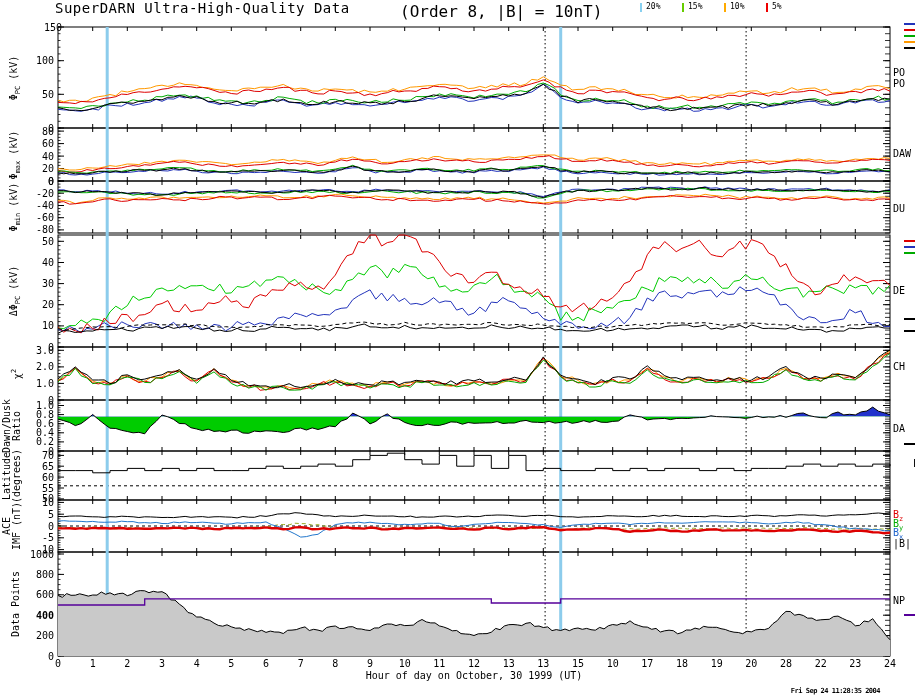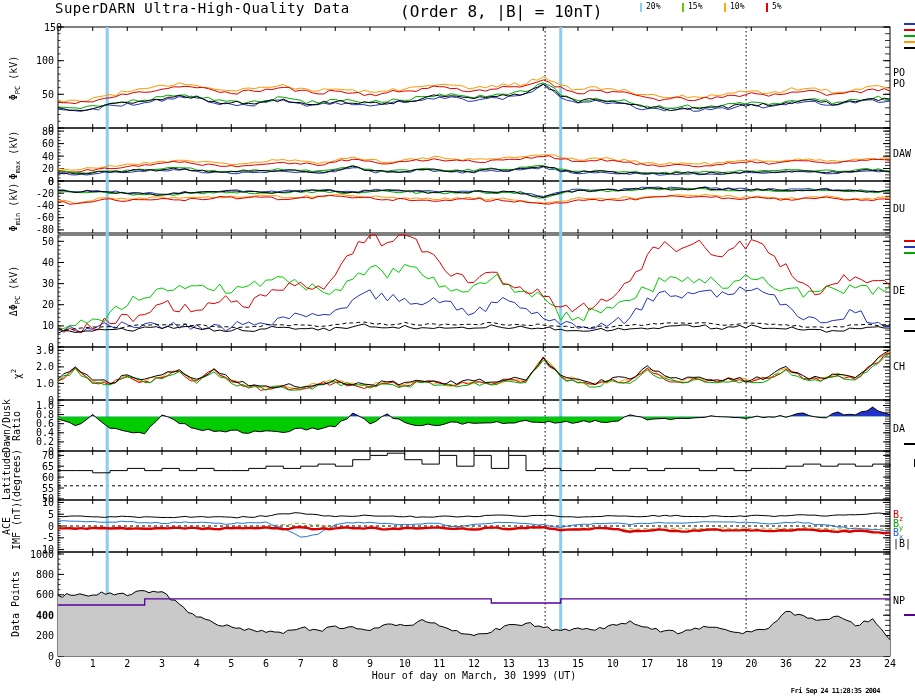--- a/index.html
+++ b/index.html
@@ -1106,20 +1106,20 @@
       <div class="abs xtick" style="left: 422.333px; top: 658px;">11</div>
       <div class="abs xtick" style="left: 457px; top: 658px;">12</div>
       <div class="abs xtick" style="left: 491.667px; top: 658px;">13</div>
       <div class="abs xtick" style="left: 526.333px; top: 658px;">13</div>
       <div class="abs xtick" style="left: 561px; top: 658px;">15</div>
       <div class="abs xtick" style="left: 595.667px; top: 658px;">10</div>
       <div class="abs xtick" style="left: 630.333px; top: 658px;">17</div>
       <div class="abs xtick" style="left: 665px; top: 658px;">18</div>
       <div class="abs xtick" style="left: 699.667px; top: 658px;">19</div>
       <div class="abs xtick" style="left: 734.333px; top: 658px;">20</div>
-      <div class="abs xtick" style="left: 769px; top: 658px;">36</div>
+      <div class="abs xtick" style="left: 769px; top: 658px;">28</div>
       <div class="abs xtick" style="left: 803.667px; top: 658px;">22</div>
       <div class="abs xtick" style="left: 838.333px; top: 658px;">23</div>
       <div class="abs xtick" style="left: 873px; top: 658px;">24</div>
     </div>
-  <div id="xlabel" class="abs">Hour of day on March, 30 1999 (UT)</div>
+  <div id="xlabel" class="abs">Hour of day on October, 30 1999 (UT)</div>
   <div id="timestamp" class="abs">Fri Sep 24 11:28:35 2004</div>
 </div>
 
 </body></html>

